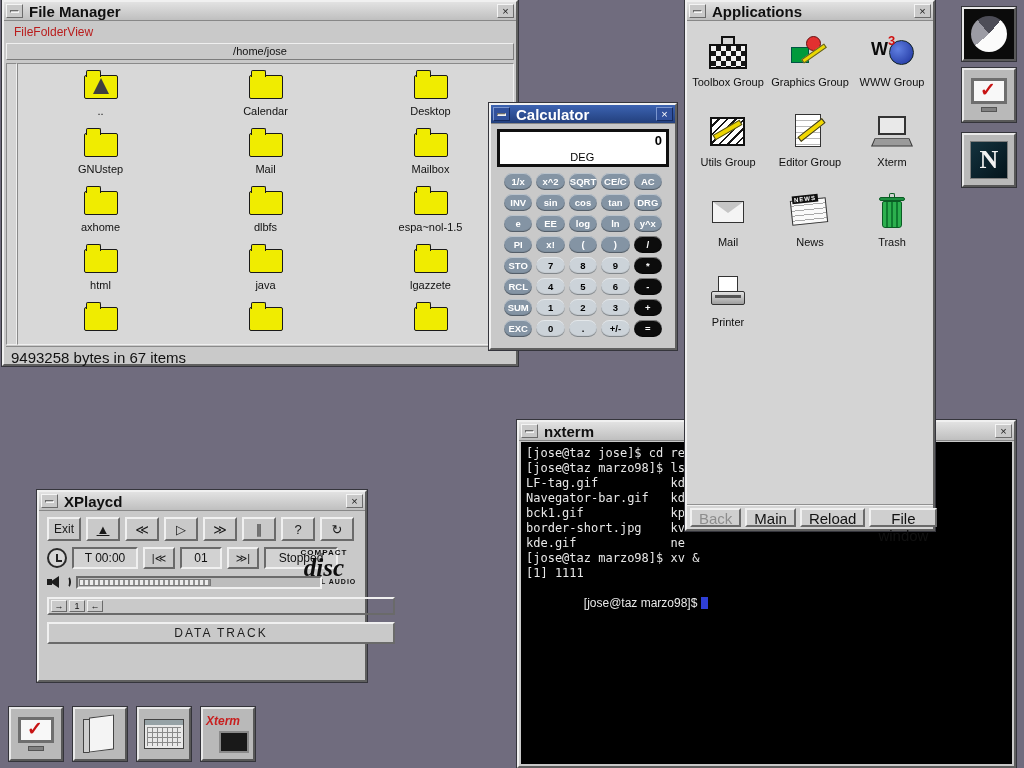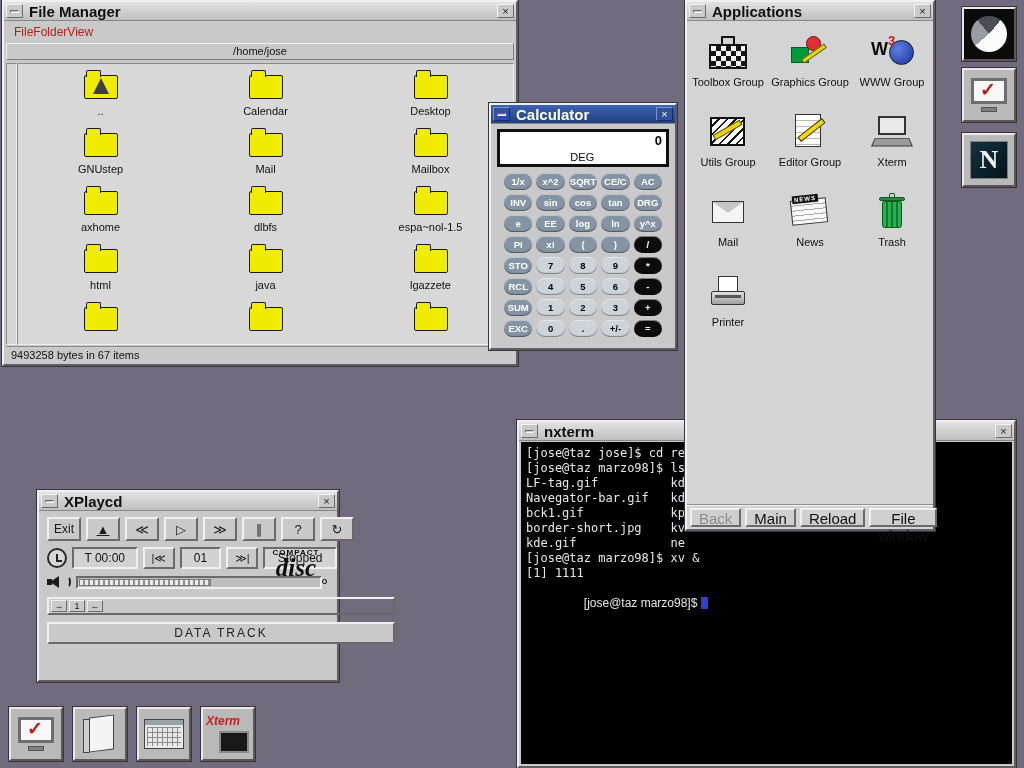--- a/index.html
+++ b/index.html
@@ -19,21 +19,21 @@
   .fm-menubar{height:22px;display:flex;padding:4px 10px;font-size:12px;color:#b91c1c}
   .fm-path{height:17px;margin:0 2px 1px 2px;background:#c9c9c9;border:1px solid;border-color:#efefef #7c7c7c #7c7c7c #efefef;text-align:center;font-size:11px;line-height:14px;color:#111}
   .fm-scroll{position:absolute;left:2px;top:61px;bottom:19px;width:11px;background:#d4d4d4;border:1px solid;border-color:#8a8a8a #efefef #efefef #8a8a8a}
   .fm-content{position:absolute;left:13px;right:2px;top:61px;bottom:19px;background:#d8d8d8;border:1px solid;border-color:#8a8a8a #efefef #efefef #8a8a8a;overflow:hidden}
   .fm-grid{display:grid;grid-template-columns:repeat(3,1fr)}
   .fm-cell{height:58px;display:flex;flex-direction:column;align-items:center;padding-top:11px}
   .folder{position:relative;width:34px;height:24px;background:#f0ec00;border:1px solid #1a1a1a;border-radius:2px}
   .folder::before{content:'';position:absolute;top:-6px;left:1px;width:13px;height:6px;background:#f0ec00;border:1px solid #1a1a1a;border-bottom:none;border-radius:2px 2px 0 0}
   .fm-cell[data-up="true"] .folder::after{content:'';position:absolute;left:8px;top:2px;width:0;height:0;border-left:8px solid transparent;border-right:8px solid transparent;border-bottom:16px solid #3f3f3f}
   .fm-label{font-size:11px;color:#111;margin-top:6px;white-space:nowrap}
-  .fm-status{position:absolute;left:2px;right:2px;bottom:2px;height:16px;background:#c9c9c9;border-top:1px solid #8a8a8a;font-size:11px;padding:2px 5px;color:#111}
+  .fm-status{position:absolute;left:2px;right:2px;bottom:2px;height:16px;background:#c9c9c9;border-top:1px solid #8a8a8a;font-size:15px;padding:2px 5px;color:#111}
 
   
   .calc{left:489px;top:103px;width:188px;height:247px;z-index:5}
   .calc .titlebar{background:linear-gradient(#3c63b2,#23407d)}
   .calc .title{color:#fff}
   .calc .wbtn{background:#31519c;color:#fff;border-color:#7b96cf #152a5e #152a5e #7b96cf}
   .calc-display{margin:5px 6px 4px 6px;height:38px;background:#fff;border:3px solid #101010;display:flex;flex-direction:column;justify-content:space-between;padding:1px 4px}
   .calc-value{text-align:right;font-size:13px;font-weight:bold;color:#000}
   .calc-mode{text-align:left;padding-left:42%;font-size:11px;color:#000}
   .calc-grid{display:grid;grid-template-columns:repeat(5,1fr);gap:4px;padding:2px 13px}
@@ -78,21 +78,21 @@
   .app-tbtn{height:19px;padding:0 7px;font-size:15px;background:#cfcfcf;border:2px solid;border-color:#f0f0f0 #6a6a6a #6a6a6a #f0f0f0;color:#111;cursor:default}
   .app-tbtn[data-disabled="true"]{color:#8d8d8d}
 
   
   .term{left:517px;top:420px;width:499px;height:348px;z-index:3}
   .term-body{position:absolute;left:2px;right:2px;top:20px;bottom:2px;background:#000;padding:4px 5px;overflow:hidden}
   .term-line{font-family:"DejaVu Sans Mono",monospace;font-size:12px;line-height:15px;color:#e8e8e8;white-space:pre}
   .cursor{display:inline-block;width:7px;height:12px;background:#2f3fd6;vertical-align:-2px}
 
   
-  .xp{left:37px;top:490px;width:302px;height:192px;z-index:2}
+  .xp{left:37px;top:490px;width:330px;height:192px;z-index:2}
   .xp-row{display:flex;align-items:center;gap:5px;margin:6px 0 0 8px}
   .xp-btn{height:24px;min-width:34px;background:#c9c9c9;border:2px solid;border-color:#f0f0f0 #6a6a6a #6a6a6a #f0f0f0;font-size:13px;color:#1a1a1a;display:flex;align-items:center;justify-content:center;padding:0 5px;cursor:default}
   .xp-btn[data-style="text"]{font-size:12px}
   .xp-btn[data-style="eject"]{text-decoration:underline}
   .xp-display{height:22px;background:#d2d2d2;border:2px solid;border-color:#6a6a6a #f0f0f0 #f0f0f0 #6a6a6a;font-size:12px;color:#111;display:flex;align-items:center;justify-content:center}
   .xp-timed{width:66px}
   .xp-trackd{width:42px}
   .xp-statusd{width:74px}
   .xp-small{min-width:32px;height:22px;font-size:11px}
   .xp-clock{width:20px;height:20px;border-radius:50%;border:2px solid #2a2a2a;background:#d8d8d8;position:relative}

